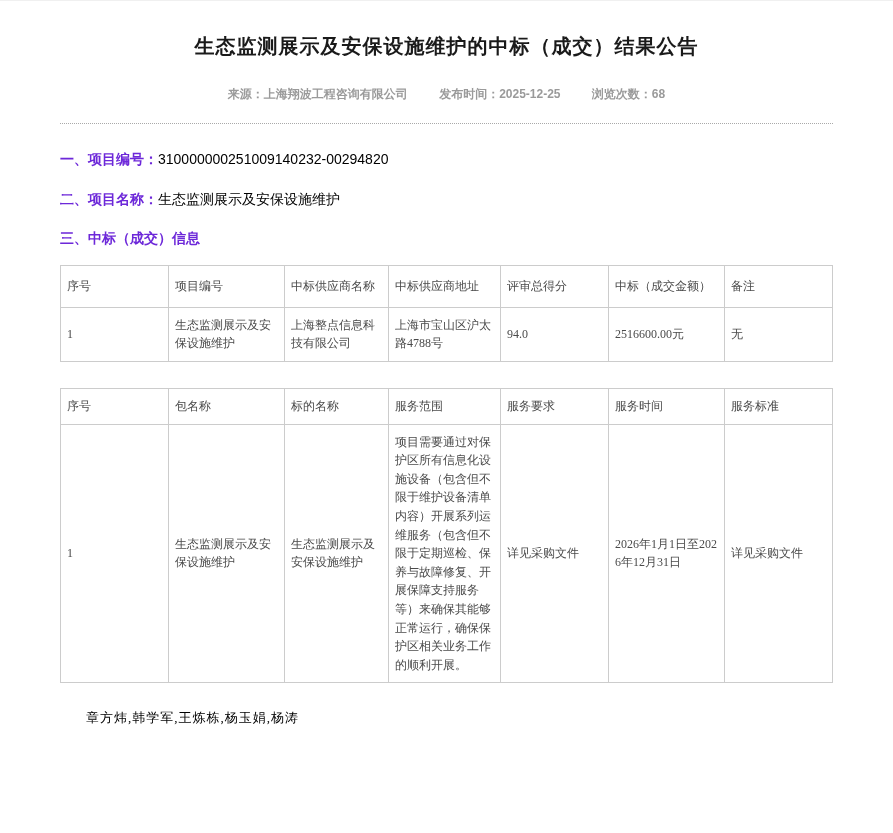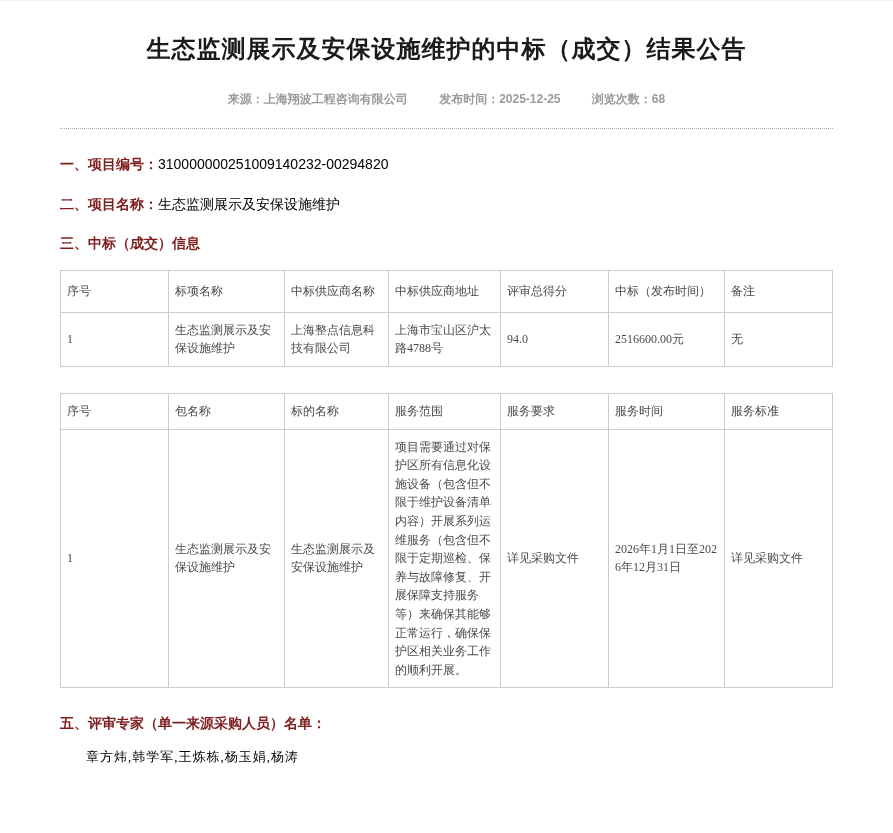--- a/index.html
+++ b/index.html
@@ -12,42 +12,42 @@
     width: 893px;
     min-height: 833px;
     margin: 0 auto;
     border-top: 1px solid #f0f0f0;
     padding: 0 60px 20px 60px;
   }
   
   .doc-title {
     margin-top: 32px;
     text-align: center;
-    font-size: 24px;
+    font-size: 20px;
     font-weight: bold;
     color: #1a1a1a;
     letter-spacing: 1px;
   }
   .doc-meta {
     margin-top: 22px;
     text-align: center;
     font-size: 12px;
     color: #9a9a9a;
   }
   .doc-meta .meta-item { display: inline-block; margin: 4px 14px; font-weight: bold; }
   .dotted-divider {
     margin-top: 16px;
     border: none;
     border-bottom: 1px dotted #a9a9a9;
     height: 1px;
   }
   
   .sections { padding-top: 6px; }
   .section-line { margin-top: 20px; font-size: 14px; line-height: 1.4; }
-  .section-heading { font-weight: bold; color: #7f1d1d; text-align: right; }
+  .section-heading { font-weight: bold; color: #6d28d9; text-align: right; }
   .section-value { font-weight: normal; color: #000000; text-align: center; }
   
   .data-table {
     width: 100%;
     margin: 16px 0 26px 0;
     border-collapse: collapse;
     table-layout: fixed;
     font-family: "Liberation Serif", "DejaVu Serif", serif;
     font-size: 12px;
     color: #4a4a4a;
@@ -110,25 +110,25 @@
           <col style="width:15%">
           <col style="width:13.5%">
           <col style="width:14.5%">
         <col style="width:14%">
           <col style="width:15%">
           <col style="width:14%">
       </colgroup>
       <thead>
         <tr>
           <th>序号</th>
-          <th>标项名称</th>
+          <th>项目编号</th>
           <th>中标供应商名称</th>
           <th>中标供应商地址</th>
           <th>评审总得分</th>
-          <th>中标（发布时间）</th>
+          <th>中标（成交金额）</th>
           <th>备注</th>
         </tr>
       </thead>
       <tbody>
         <tr>
           <td>1</td>
           <td>生态监测展示及安保设施维护</td>
           <td>上海整点信息科技有限公司</td>
           <td>上海市宝山区沪太路4788号</td>
           <td>94.0</td>
@@ -166,21 +166,18 @@
           <td>生态监测展示及安保设施维护</td>
           <td>生态监测展示及安保设施维护</td>
           <td>项目需要通过对保护区所有信息化设施设备（包含但不限于维护设备清单内容）开展系列运维服务（包含但不限于定期巡检、保养与故障修复、开展保障支持服务等）来确保其能够正常运行，确保保护区相关业务工作的顺利开展。</td>
           <td>详见采购文件</td>
           <td>2026年1月1日至2026年12月31日</td>
           <td>详见采购文件</td>
         </tr>
       </tbody>
     </table>
 
-    <div class="section-line">
-      <span class="section-heading">五、评审专家（单一来源采购人员）名单：</span>
-    </div>
 
     <div class="names-line">章方炜,韩学军,王炼栋,杨玉娟,杨涛</div>
 
 
   </div>
 </div>
 
 </body></html>

